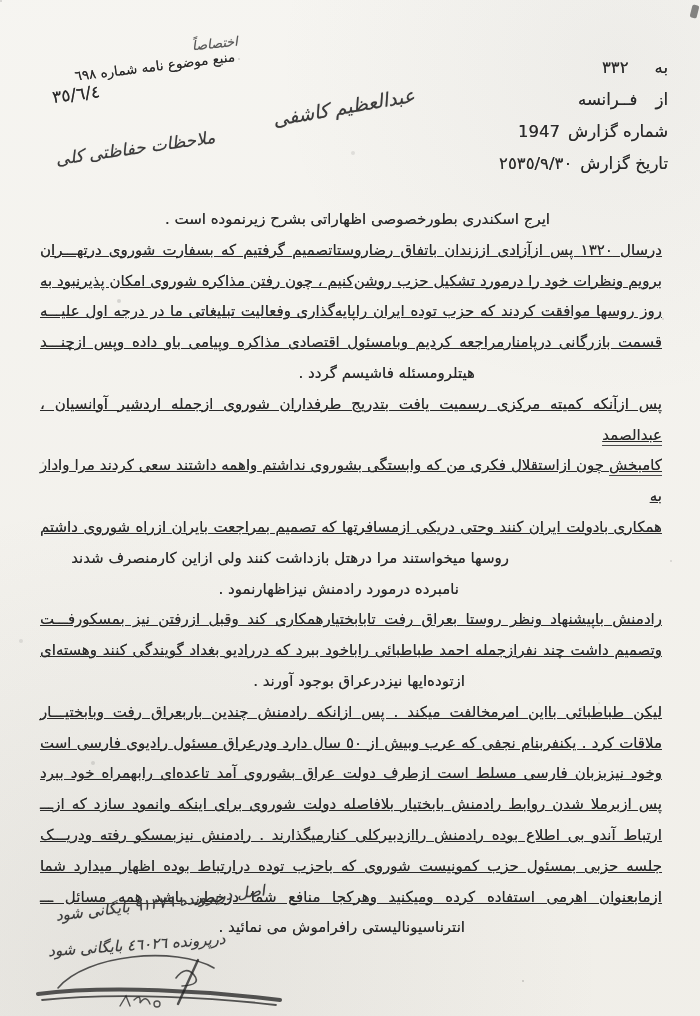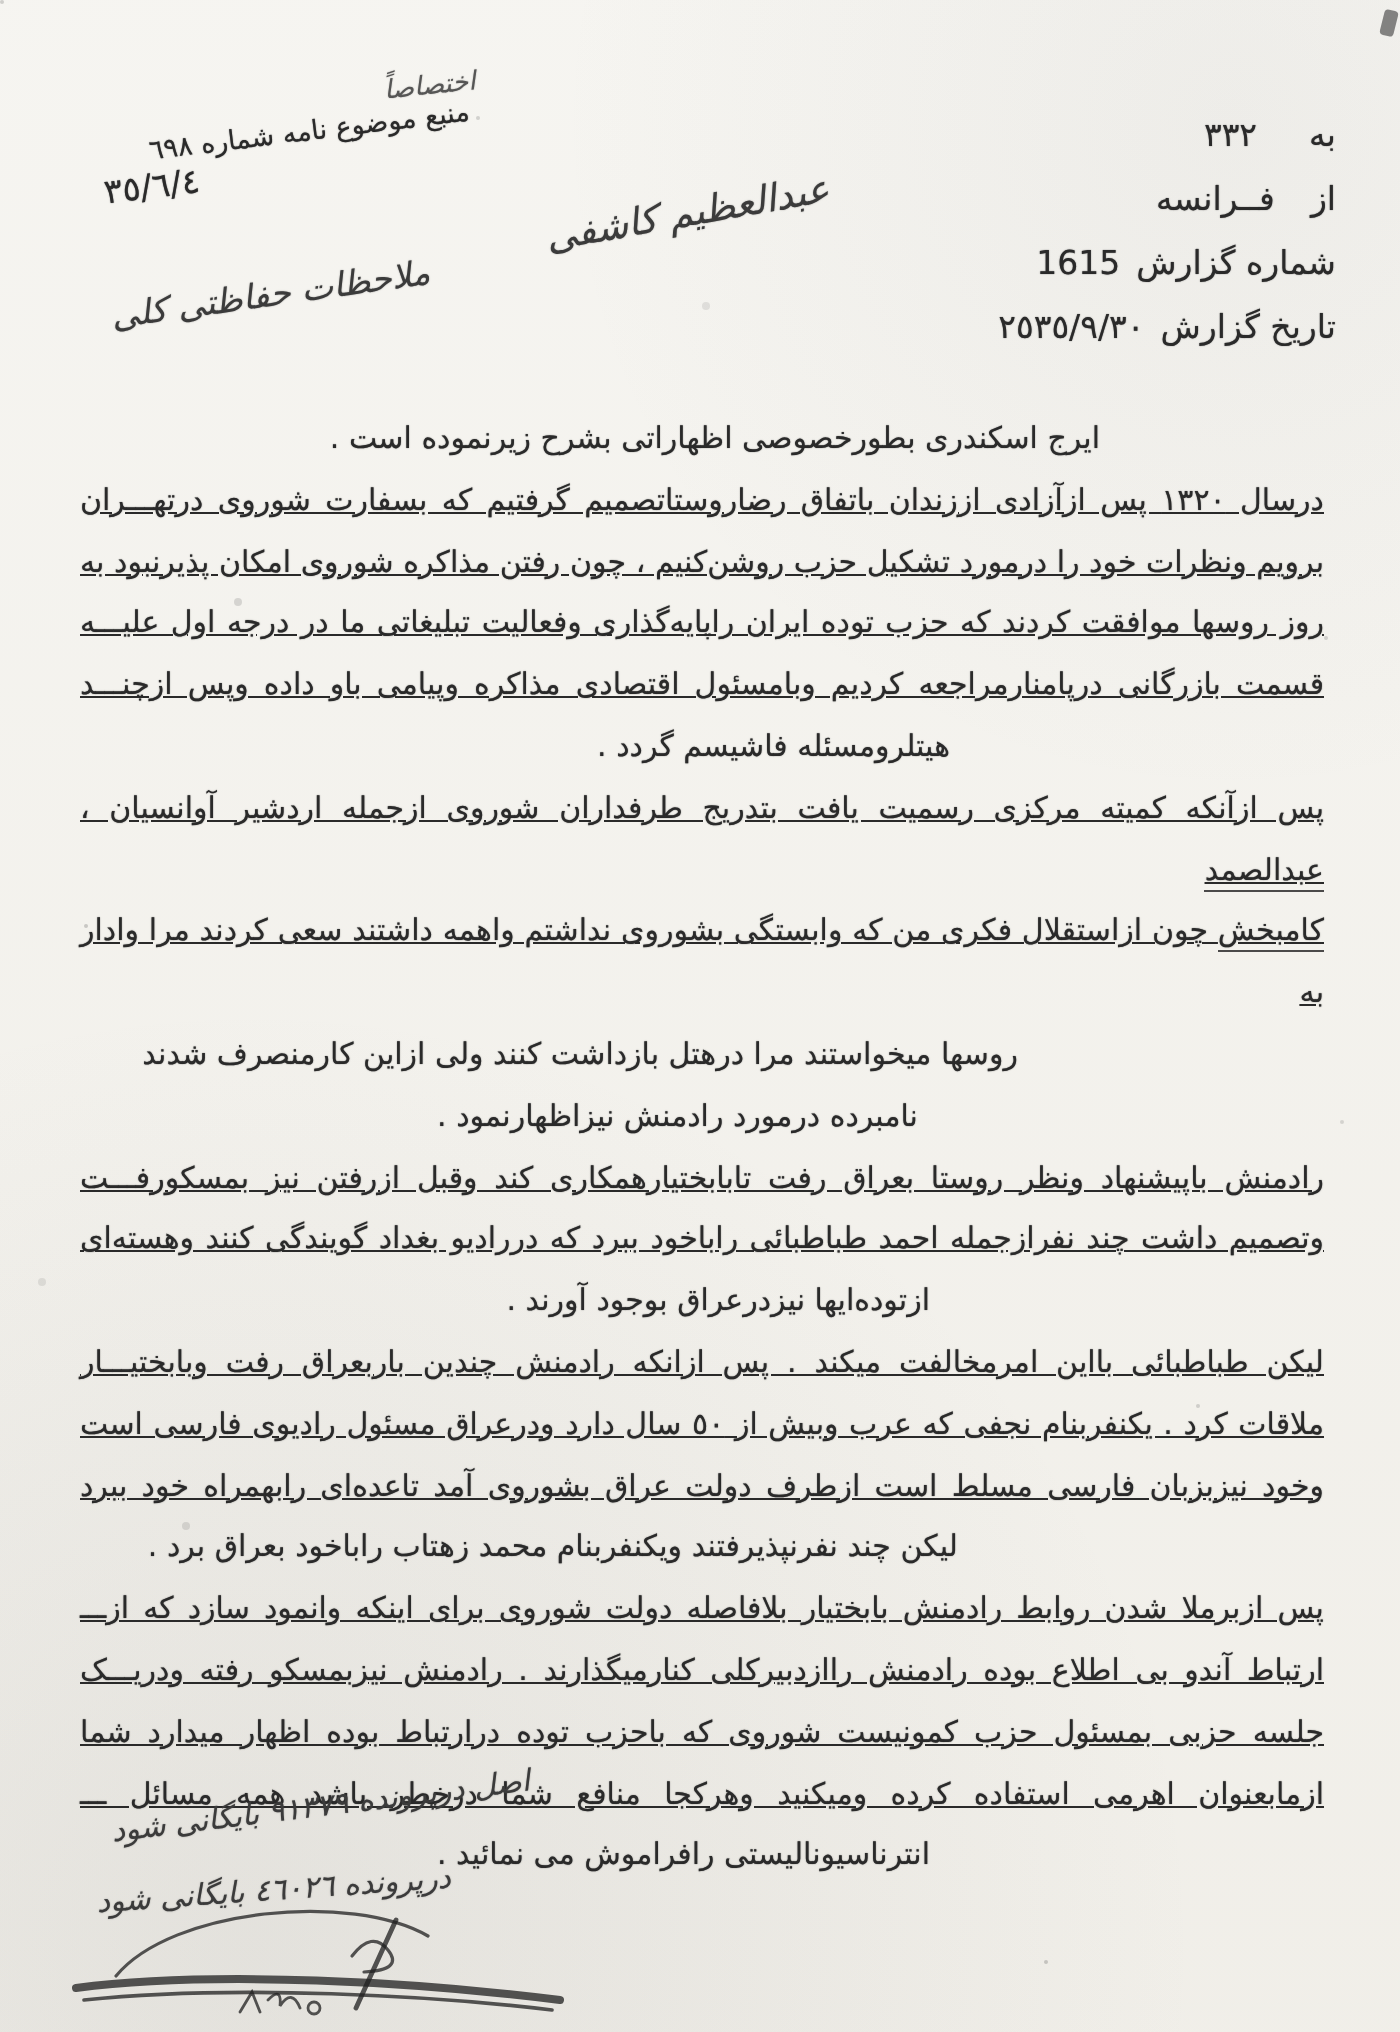--- a/index.html
+++ b/index.html
@@ -69,21 +69,21 @@
     <div class="hline g26">
       <span>به</span>
       <span>٣٣٢</span>
     </div>
     <div class="hline g18">
       <span>از</span>
       <span>فــرانسه</span>
     </div>
     <div class="hline g8">
       <span>شماره گزارش</span>
-      <span>1615</span>
+      <span>1947</span>
     </div>
     <div class="hline g8">
       <span>تاریخ گزارش</span>
       <span>٢٥٣٥/٩/٣٠</span>
     </div>
   </div>
 
   <div class="stamp-small hand">اختصاصاً</div>
   <div class="stamp-source typed">منبع موضوع نامه شماره ٦٩٨</div>
   <div class="stamp-date typed">٣٥/٦/٤</div>
@@ -93,29 +93,29 @@
 
   <div class="body-text typed">
       <div class="line l-opening">ایرج اسکندری بطورخصوصی اظهاراتی بشرح زیرنموده است .</div>
       <div class="line l-full">درسال ١٣٢٠ پس ازآزادی اززندان باتفاق رضاروستاتصمیم گرفتیم که بسفارت شوروی درتهـــران</div>
       <div class="line l-full">برویم ونظرات خود را درمورد تشکیل حزب روشن‌کنیم ، چون رفتن مذاکره شوروی امکان پذیرنبود به</div>
       <div class="line l-full">روز روسها موافقت کردند که حزب توده ایران راپایه‌گذاری وفعالیت تبلیغاتی ما در درجه اول علیـــه</div>
       <div class="line l-full">قسمت بازرگانی درپامنارمراجعه کردیم وبامسئول اقتصادی مذاکره وپیامی باو داده وپس ازچنـــد</div>
       <div class="line l-e187">هیتلرومسئله فاشیسم گردد .</div>
       <div class="line l-full">پس ازآنکه کمیته مرکزی رسمیت یافت بتدریج طرفداران شوروی ازجمله اردشیر آوانسیان ، <span class="u">عبدالصمد</span></div>
       <div class="line l-full"><span class="u">کامبخش</span> چون ازاستقلال فکری من که وابستگی بشوروی نداشتم واهمه داشتند سعی کردند مرا وادار به</div>
+      <div class="line l-full">همکاری بادولت ایران کنند وحتی دریکی ازمسافرتها که تصمیم بمراجعت بایران ازراه شوروی داشتم</div>
       <div class="line l-s153">روسها میخواستند مرا درهتل بازداشت کنند ولی ازاین کارمنصرف شدند</div>
       <div class="line l-e203">نامبرده درمورد رادمنش نیزاظهارنمود .</div>
       <div class="line l-full">رادمنش باپیشنهاد ونظر روستا بعراق رفت تابابختیارهمکاری کند وقبل ازرفتن نیز بمسکورفـــت</div>
       <div class="line l-full">وتصمیم داشت چند نفرازجمله احمد طباطبائی راباخود ببرد که دررادیو بغداد گویندگی کنند وهسته‌ای</div>
       <div class="line l-e197">ازتوده‌ایها نیزدرعراق بوجود آورند .</div>
       <div class="line l-full">لیکن طباطبائی بااین امرمخالفت میکند . پس ازانکه رادمنش چندین باربعراق رفت وبابختیـــار</div>
       <div class="line l-full">ملاقات کرد . یکنفربنام نجفی که عرب وبیش از ٥٠ سال دارد ودرعراق مسئول رادیوی فارسی است</div>
       <div class="line l-full">وخود نیزبزبان فارسی مسلط است ازطرف دولت عراق بشوروی آمد تاعده‌ای رابهمراه خود ببرد</div>
-      <div class="line l-e183">لیکن چند نفرنپذیرفتند ویکنفربنام محمد زهتاب راباخود بعراق برد .</div>
       <div class="line l-full">پس ازبرملا شدن روابط رادمنش بابختیار بلافاصله دولت شوروی برای اینکه وانمود سازد که ازـــ</div>
       <div class="line l-full">ارتباط آندو بی اطلاع بوده رادمنش راازدبیرکلی کنارمیگذارند . رادمنش نیزبمسکو رفته ودریـــک</div>
       <div class="line l-full">جلسه حزبی بمسئول حزب کمونیست شوروی که باحزب توده درارتباط بوده اظهار میدارد شما</div>
       <div class="line l-full">ازمابعنوان اهرمی استفاده کرده ومیکنید وهرکجا منافع شما درخطر باشد همه مسائل ـــ</div>
       <div class="line l-e197">انترناسیونالیستی رافراموش می نمائید .</div>
     </div>
 
   <div class="foot-note1 hand">اصل درپرونده ٩١٣٧٩ بایگانی شود</div>
   <div class="foot-note2 hand">درپرونده ٤٦٠٢٦ بایگانی شود</div>
 

